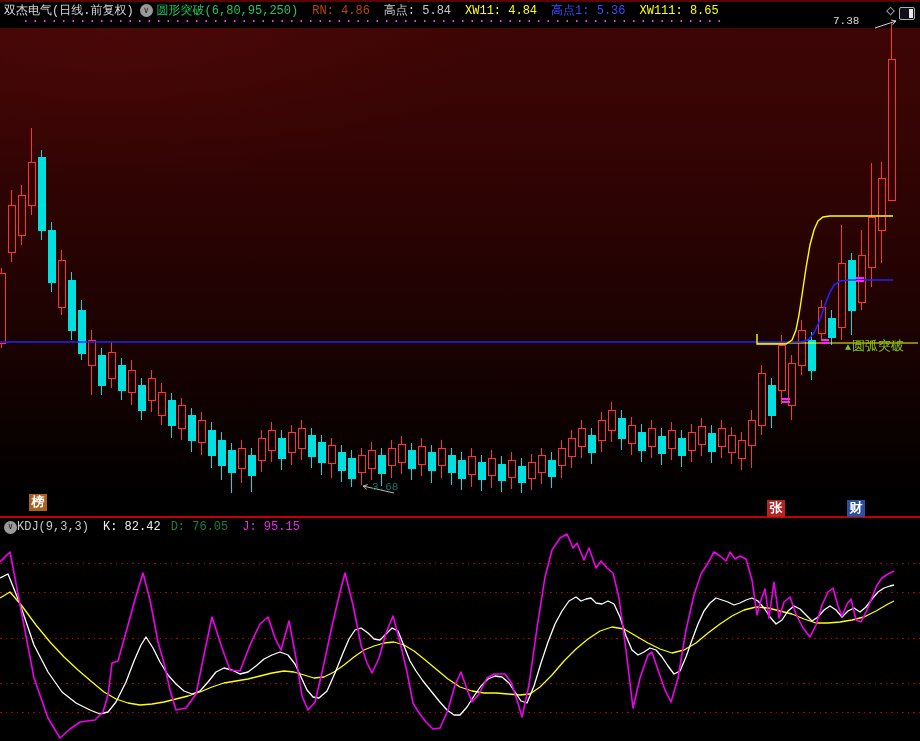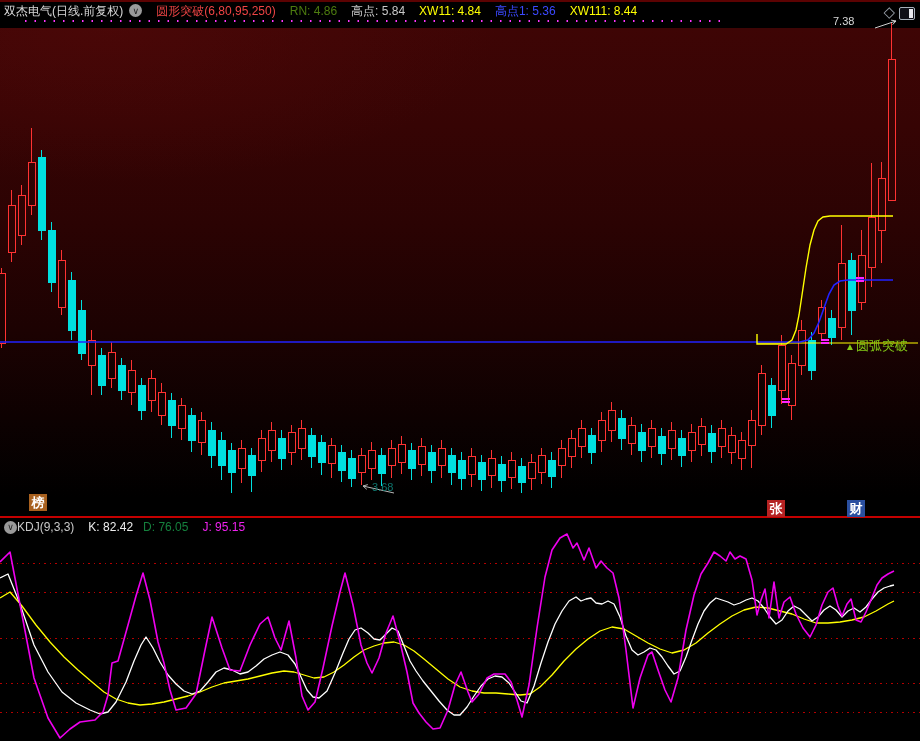--- a/index.html
+++ b/index.html
@@ -1,26 +1,26 @@
 <!DOCTYPE html>
 <html><head>
 <meta charset="utf-8">
 <style>
   html,body{margin:0;padding:0;background:#000;}
   .screen{position:relative;width:920px;height:741px;background:#000;overflow:hidden;
-          font-family:Liberation Sans, sans-serif;font-size:12px;}
+          font-family:Liberation Mono, monospace;font-size:12px;}
   .topline{position:absolute;left:0;top:0;width:920px;height:2px;background:#5c0202;}
   .header{position:absolute;left:0;top:2px;width:920px;height:26px;display:flex;align-items:flex-start;padding-top:2px;box-sizing:border-box;}
   .header span{line-height:14px;}
   .title{color:#d8d8d8;margin-left:4px;}
   .circle-icon{display:inline-block;width:13px;height:13px;border-radius:50%;background:#9a9a9a;color:#222;
                text-align:center;font-size:9px;line-height:13px;margin-left:6px;}
-  .ind-name{color:#ef4444;margin-left:14px;}
+  .ind-name{color:#22c55e;margin-left:4px;}
   .hv{margin-left:14px;white-space:nowrap;}
-  .c-green{color:#4d7c0f;}
+  .c-green{color:#c2410c;}
   .c-gray{color:#c8c8c8;}
   .c-yellow{color:#ffff00;}
   .c-blue{color:#3b49ff;}
   .diamond{position:absolute;right:25px;top:3px;color:#99a0aa;font-size:15px;line-height:15px;}
   .win-icon{position:absolute;right:5px;top:5px;width:14px;height:11px;border:1px solid #a8b0ba;border-radius:2px;background:#101018;}
   .win-stripe{position:absolute;right:1px;top:1px;width:4px;height:9px;background:#e8e8ee;}
   .main-chart{position:absolute;left:0;top:28px;width:920px;height:489px;
      background:
        radial-gradient(ellipse 60% 45% at 12% 0%, rgba(88,10,10,.45), rgba(0,0,0,0) 70%),
        linear-gradient(180deg,#3e0505 0%,#360404 20%,#2b0303 40%,#1c0202 62%,#0d0101 80%,#000 96%,#000 100%);}
@@ -50,21 +50,21 @@
   <div class="topline"></div>
 
   <div class="header">
     <span class="title">双杰电气(日线.前复权)</span>
     <span class="circle-icon">∨</span>
     <span class="ind-name">圆形突破(6,80,95,250)</span>
     <span class="hv c-green">RN: 4.86</span>
     <span class="hv c-gray">高点: 5.84</span>
     <span class="hv c-yellow">XW11: 4.84</span>
     <span class="hv c-blue">高点1: 5.36</span>
-    <span class="hv c-yellow">XW111: 8.44</span>
+    <span class="hv c-yellow">XW111: 8.65</span>
     <span class="diamond">◇</span>
     <span class="win-icon">
         <span class="win-stripe"></span>
       </span>
   </div>
 
   <div class="main-chart"></div>
 
   <svg id="chart-svg" viewBox="0 0 920 741">
       <path d="M0 563 H920" stroke="#b40000" stroke-width="1" stroke-dasharray="1.5 4" fill="none" shape-rendering="crispEdges"></path>

